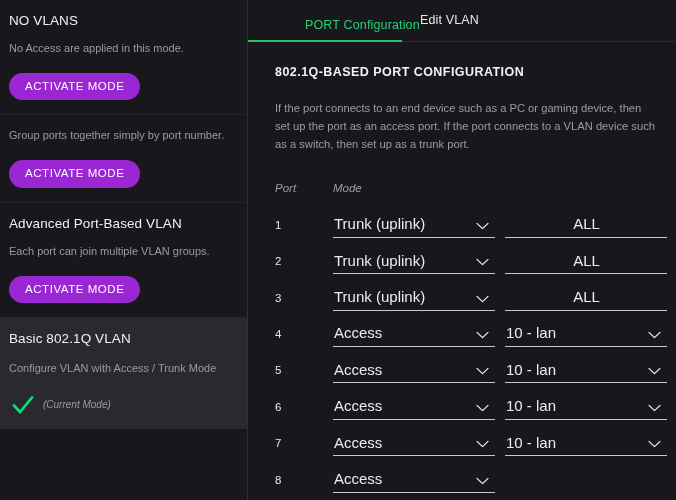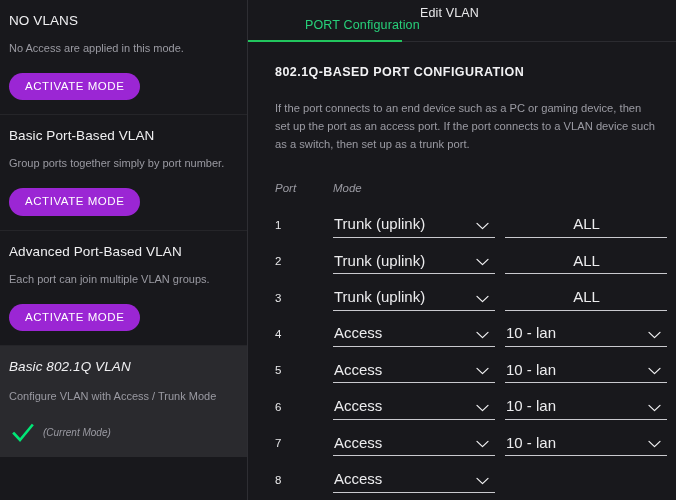--- a/index.html
+++ b/index.html
@@ -45,21 +45,21 @@
     border-bottom: none;
   }
 
   .mode-title {
     font-size: 13.5px;
     font-weight: 400;
     color: #f0f0f2;
     letter-spacing: 0.1px;
     margin-bottom: 13px;
   }
-  .mode-card.selected .mode-title { margin-bottom: 15px; font-style: italic; }
+  .mode-card.selected .mode-title { margin-bottom: 15px; }
 
   .mode-desc {
     font-size: 11px;
     color: #9a9aa2;
     line-height: 1.35;
     margin-bottom: 17px;
   }
   .mode-card.selected .mode-desc { margin-bottom: 19px; }
 
   .activate-btn {
@@ -113,21 +113,21 @@
     cursor: pointer;
     background: none;
     border: none;
     font-family: "Liberation Sans", sans-serif;
     padding: 0;
     letter-spacing: 0.15px;
   }
   .tab.active { color: #27D07A; }
   .tab.inactive { color: #e8e8ea; }
   #tab-port { position: absolute; left: 25px; top: 18px; margin-left: 32px; }
-  #tab-editvlan { position: absolute; left: 172px; top: 6px; }
+  #tab-editvlan { position: absolute; left: 172px; top: 13px; }
   #tab-underline {
     position: absolute;
     left: 0;
     bottom: -1px;
     width: 154px;
     height: 2px;
     background: #22C55E;
   }
 
   
@@ -209,21 +209,20 @@
 
   <div id="sidebar">
 
     <div class="mode-card">
       <div class="mode-title">NO VLANS</div>
       <div class="mode-desc">No Access are applied in this mode.</div>
       <button class="activate-btn">ACTIVATE MODE</button>
     </div>
 
     <div class="mode-card">
-      <div class="mode-title">Basic Port-Based VLAN</div>
       <div class="mode-desc">Group ports together simply by port number.</div>
       <button class="activate-btn">ACTIVATE MODE</button>
     </div>
 
     <div class="mode-card">
       <div class="mode-title">Advanced Port-Based VLAN</div>
       <div class="mode-desc">Each port can join multiple VLAN groups.</div>
       <button class="activate-btn">ACTIVATE MODE</button>
     </div>
 

